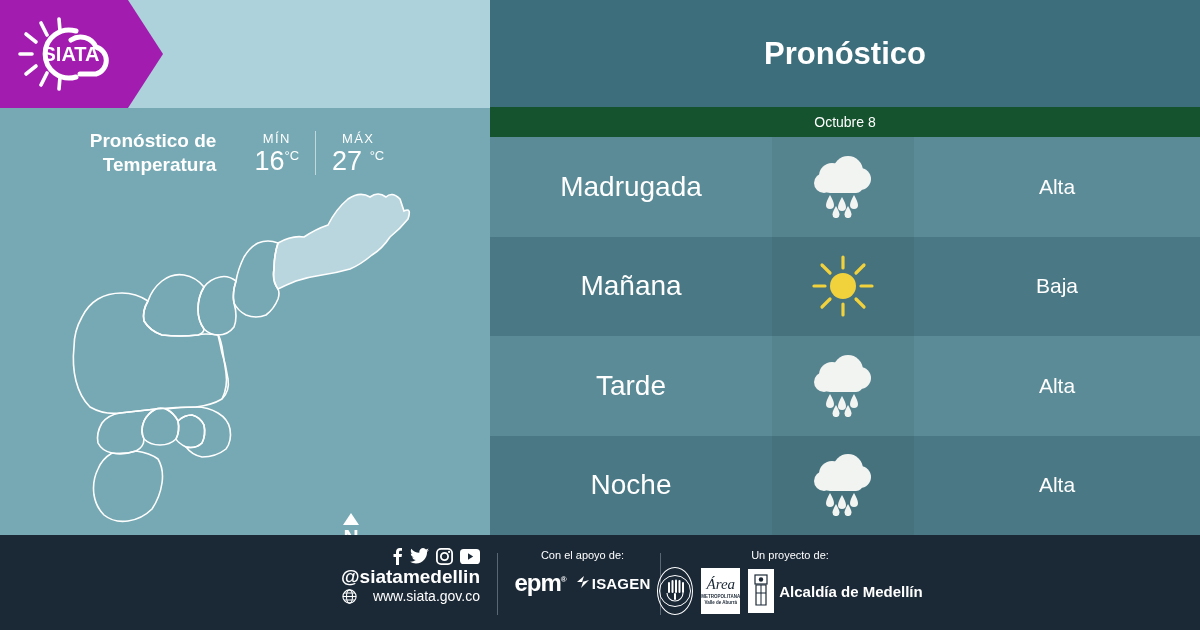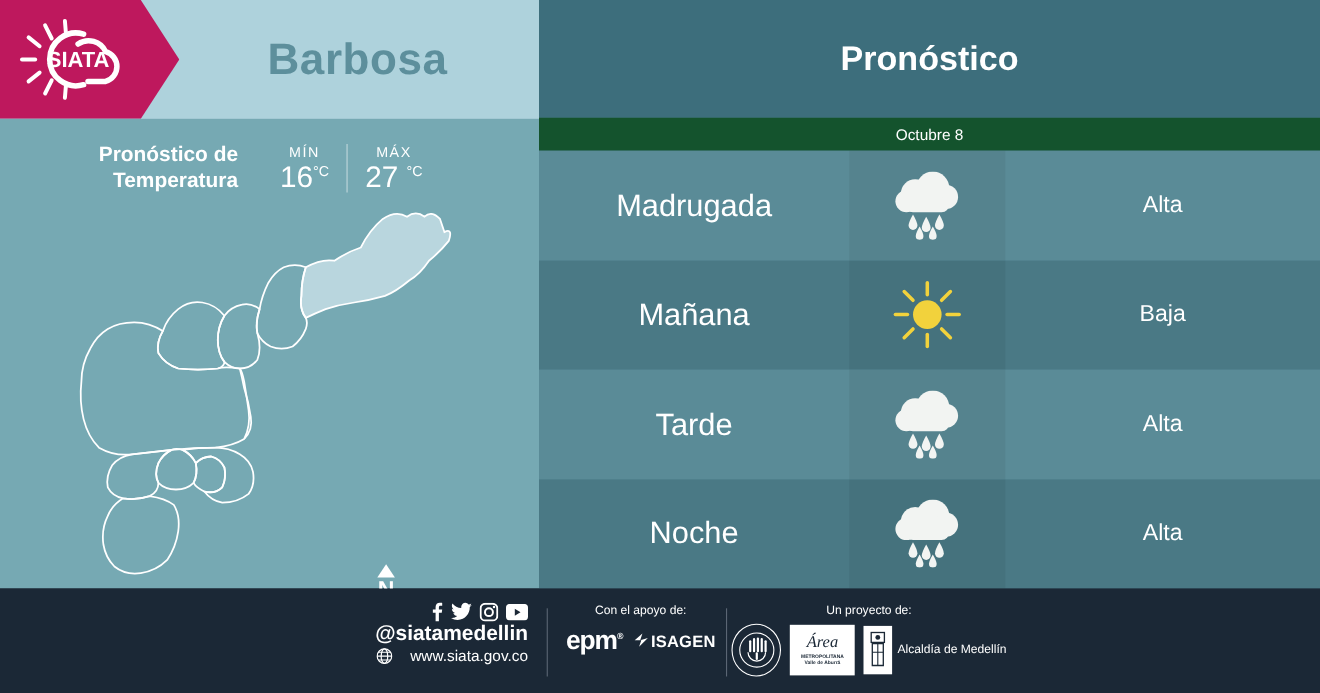--- a/index.html
+++ b/index.html
@@ -15,21 +15,21 @@
   .left-panel{
     position:absolute;left:0;top:0;width:490px;height:535px;
     background:#76a9b3;
   }
   .left-header{
     position:absolute;left:0;top:0;width:490px;height:108px;
     background:#aed2dc;
   }
   .logo-badge{
     position:absolute;left:0;top:0;width:160px;height:132px;
-    background:#be185d;
+    background:#a21caf;
     clip-path:polygon(0 0, 128px 0, 163px 54px, 128px 108px, 0 108px);
     padding-left:40px;
   }
   .logo-mark{
     position:absolute;left:14px;top:14px;width:120px;height:80px;
   }
   .city-name{
     position:absolute;left:160px;top:0;width:330px;height:108px;
     display:flex;align-items:center;justify-content:center;
     color:#5d8f9c;font-size:40px;font-weight:bold;letter-spacing:.5px;
@@ -119,21 +119,21 @@
   .project-title{font-size:11px;margin-bottom:6px;}
   .project-logos{display:flex;align-items:center;justify-content:center;gap:8px;}
   .udea-seal{width:46px;height:46px;border-radius:50%;border:1.5px solid #fff;
     display:flex;align-items:center;justify-content:center;}
   .area-logo{width:62px;height:46px;background:#ffffff;color:#1b2836;
     display:flex;flex-direction:column;align-items:center;justify-content:center;}
   .area-name{font-family:"Liberation Serif", serif;font-style:italic;font-size:15px;line-height:1;}
   .area-sub{font-size:4.5px;font-weight:bold;line-height:1.25;text-align:center;margin-top:2px;}
   .alc-wrap{display:flex;align-items:center;gap:5px;}
   .alc-mark{width:26px;height:44px;background:#ffffff;display:flex;align-items:center;justify-content:center;}
-  .alc-text{font-size:11px;font-weight:normal;color:#fff;white-space:nowrap;}
+  .alc-text{font-size:15px;font-weight:bold;color:#fff;white-space:nowrap;}
 </style>
 </head>
 <body>
 
 <div class="poster">
 
   <div class="left-panel">
 
     <div class="left-header">
 
@@ -147,21 +147,20 @@
             <line x1="27" y1="71" x2="33" y2="59"></line>
             <line x1="45" y1="5" x2="46" y2="17"></line>
             <line x1="45" y1="75" x2="46" y2="63"></line>
           </g>
           <path d="M62 17 A24 24 0 1 0 62 63" stroke="#ffffff" stroke-width="5" fill="none" stroke-linecap="round"></path>
           <path d="M66 60 L82 60 A14 14 0 0 0 82 33 A17 17 0 0 0 57 26" stroke="#ffffff" stroke-width="5" fill="none" stroke-linecap="round"></path>
           <text x="57" y="47" font-family="Liberation Sans, sans-serif" font-size="20" font-weight="bold" fill="#ffffff" text-anchor="middle">SIATA</text>
         </svg>
       </div>
 
-      <div class="city-name">Barbosa</div>
     </div>
 
     <div class="temp-block">
       <div class="temp-title">
         <div>Pronóstico de</div>
         <div>Temperatura</div>
       </div>
       <div class="temp-vals">
         <div class="temp-col">
           <div class="temp-label">MÍN</div>

